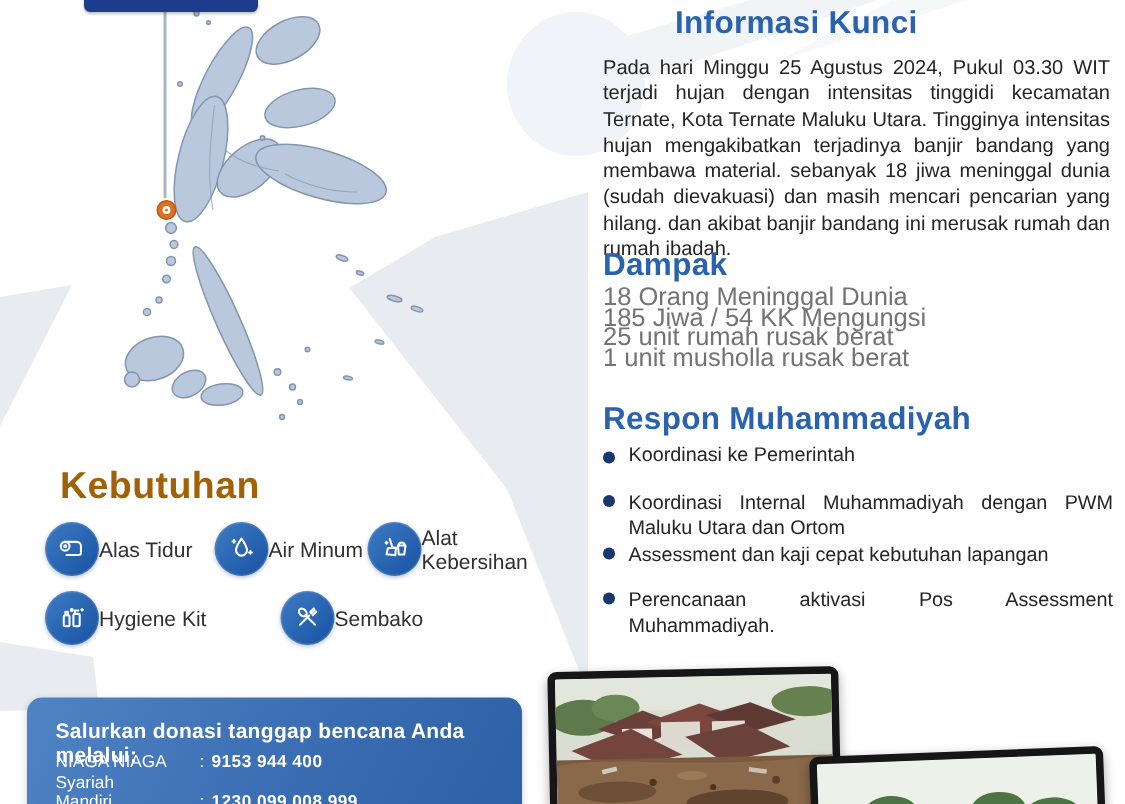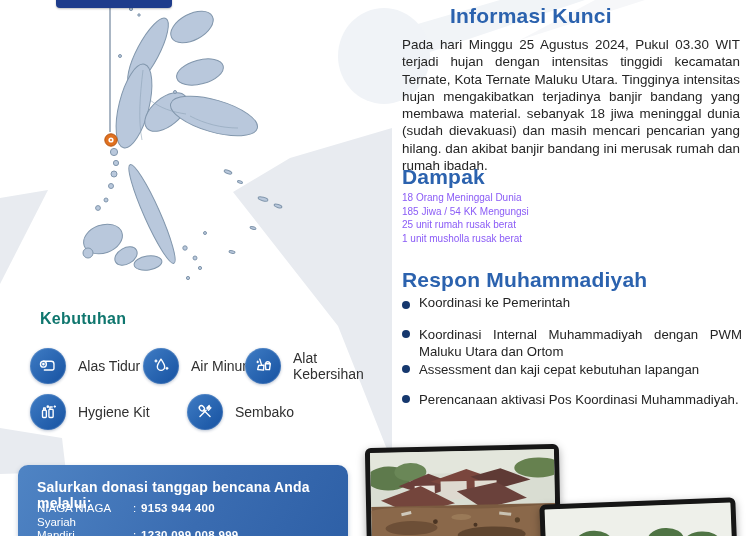--- a/index.html
+++ b/index.html
@@ -16,22 +16,22 @@
   .sw-tr2{left:0;top:0;width:750px;height:536px;background:#f6f7f9;clip-path:polygon(595px 0px,645px 0px,520px 40px);}
   .sw-curve{left:338px;top:8px;width:92px;height:96px;background:#f0f3f7;border-radius:50%;}
 
   
   .map-label{left:56px;top:-16px;width:116px;height:24px;background:#1e3c8c;border-radius:4px;
              color:#fff;font-weight:bold;font-size:15px;text-align:center;line-height:22px;
              box-shadow:0 1px 2px rgba(0,0,0,.25);}
   .map-line{left:109px;top:8px;width:2px;height:124px;background:#aab6c4;}
 
   
-  .keb-title{left:40px;top:310px;font-size:16px;font-weight:bold;color:#0f766e;letter-spacing:.3px;}
-  .keb-item{position:absolute;display:flex;align-items:center;gap:12px;}
+  .keb-title{left:40px;top:310px;font-size:25px;font-weight:bold;color:#a16207;letter-spacing:.3px;}
+  .keb-item{position:absolute;display:flex;align-items:center;gap:0;}
   .keb-circle{width:36px;height:36px;border-radius:50%;flex:0 0 36px;
               background:linear-gradient(135deg,#3f7cc4 0%,#1e5aa8 80%);
               display:flex;align-items:center;justify-content:center;
               box-shadow:inset 0 0 0 1px rgba(255,255,255,.12),0 1px 3px rgba(20,50,100,.3);}
   .keb-circle svg{width:22px;height:22px;stroke:#fff;fill:none;stroke-width:1.5;
                   stroke-linecap:round;stroke-linejoin:round;}
   .keb-label{font-size:14px;color:#303030;line-height:16px;}
 
   
   .don-box{left:18px;top:465px;width:330px;height:96px;border-radius:10px;
@@ -43,21 +43,21 @@
   .don-bank{width:96px;flex:0 0 96px;}
   .don-sep{width:8px;flex:0 0 8px;}
   .don-num{font-weight:bold;letter-spacing:.3px;}
 
   
   .rcol-h{font-size:21px;font-weight:bold;color:#2b62ae;letter-spacing:.2px;}
   .info-title{left:402px;top:4px;margin-left:48px;}
   .info-body{left:402px;top:36px;width:338px;font-size:13.4px;line-height:17.3px;
              text-align:justify;color:#242424;}
   .dampak-title{left:402px;top:165px;}
-  .dampak-lines{left:402px;top:191px;font-size:10px;line-height:13.6px;color:#8b5cf6;}
+  .dampak-lines{left:402px;top:191px;font-size:17px;line-height:13.6px;color:#737373;}
   .dampak-lines div{margin-bottom:0px;}
   .respon-title{left:402px;top:268px;}
   .bullet{position:absolute;left:402px;width:340px;display:flex;gap:9px;}
   .dot{width:8px;height:8px;border-radius:50%;background:#16386e;flex:0 0 8px;margin-top:3px;}
   .btext{font-size:13.2px;line-height:16.5px;color:#242424;text-align:justify;}
 
   
   .photo{position:absolute;border:5px solid #161616;border-radius:6px;overflow:hidden;
          background:#cfd3c9;box-shadow:0 3px 8px rgba(0,0,0,.35);}
   .photo svg{display:block;width:100%;height:100%;}
@@ -239,21 +239,21 @@
   <div class="bullet" style="top:327px;">
     <span class="dot"></span>
     <span class="btext">Koordinasi Internal Muhammadiyah dengan PWM Maluku Utara dan Ortom</span>
   </div>
   <div class="bullet" style="top:362px;">
     <span class="dot"></span>
     <span class="btext">Assessment dan kaji cepat kebutuhan lapangan</span>
   </div>
   <div class="bullet" style="top:392px;">
     <span class="dot"></span>
-    <span class="btext">Perencanaan aktivasi Pos Koordinasi Muhammadiyah.</span>
+    <span class="btext">Perencanaan aktivasi Pos Assessment Muhammadiyah.</span>
   </div>
 
   <div class="photo photo1">
     <svg viewBox="0 0 184 102" preserveAspectRatio="none">
       <rect width="184" height="102" fill="#d9ddd2"></rect>
       <rect y="0" width="184" height="22" fill="#e3e6dc"></rect>
       <ellipse cx="18" cy="26" rx="22" ry="12" fill="#5e7a4c"></ellipse>
       <ellipse cx="40" cy="20" rx="16" ry="9" fill="#6a8757"></ellipse>
       <ellipse cx="168" cy="18" rx="24" ry="10" fill="#66814f"></ellipse>
       <polygon points="28,34 58,22 88,34 58,44" fill="#6b3f3a"></polygon>

